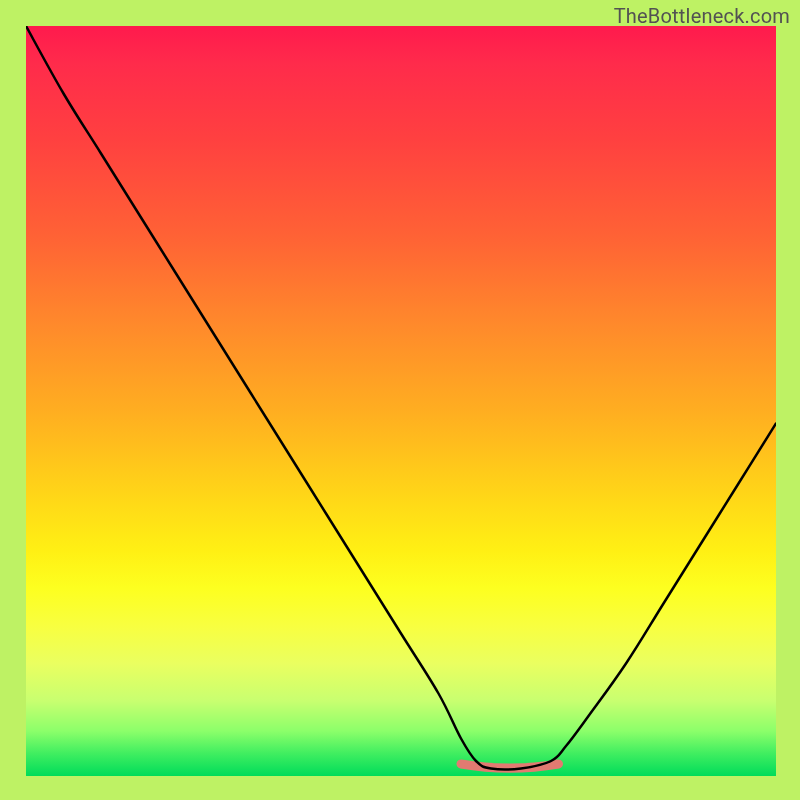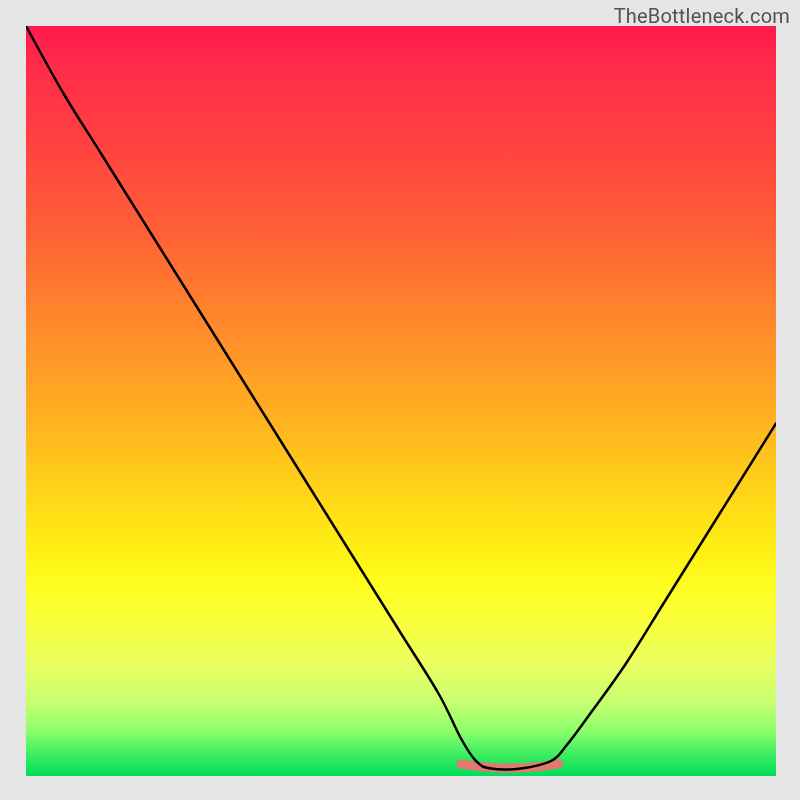--- a/index.html
+++ b/index.html
@@ -9,21 +9,21 @@
     height: 800px;
     background: #000;
     overflow: hidden;
     font-family: -apple-system, BlinkMacSystemFont, "Segoe UI", Roboto, Arial, sans-serif;
   }
 
   .canvas {
     position: relative;
     width: 800px;
     height: 800px;
-    background: #e5e5e5;
+    background: #bef264;
   }
 
   .plot-area {
     position: absolute;
     left: 26px;
     top: 26px;
     width: 750px;
     height: 750px;
     
     background: linear-gradient(

